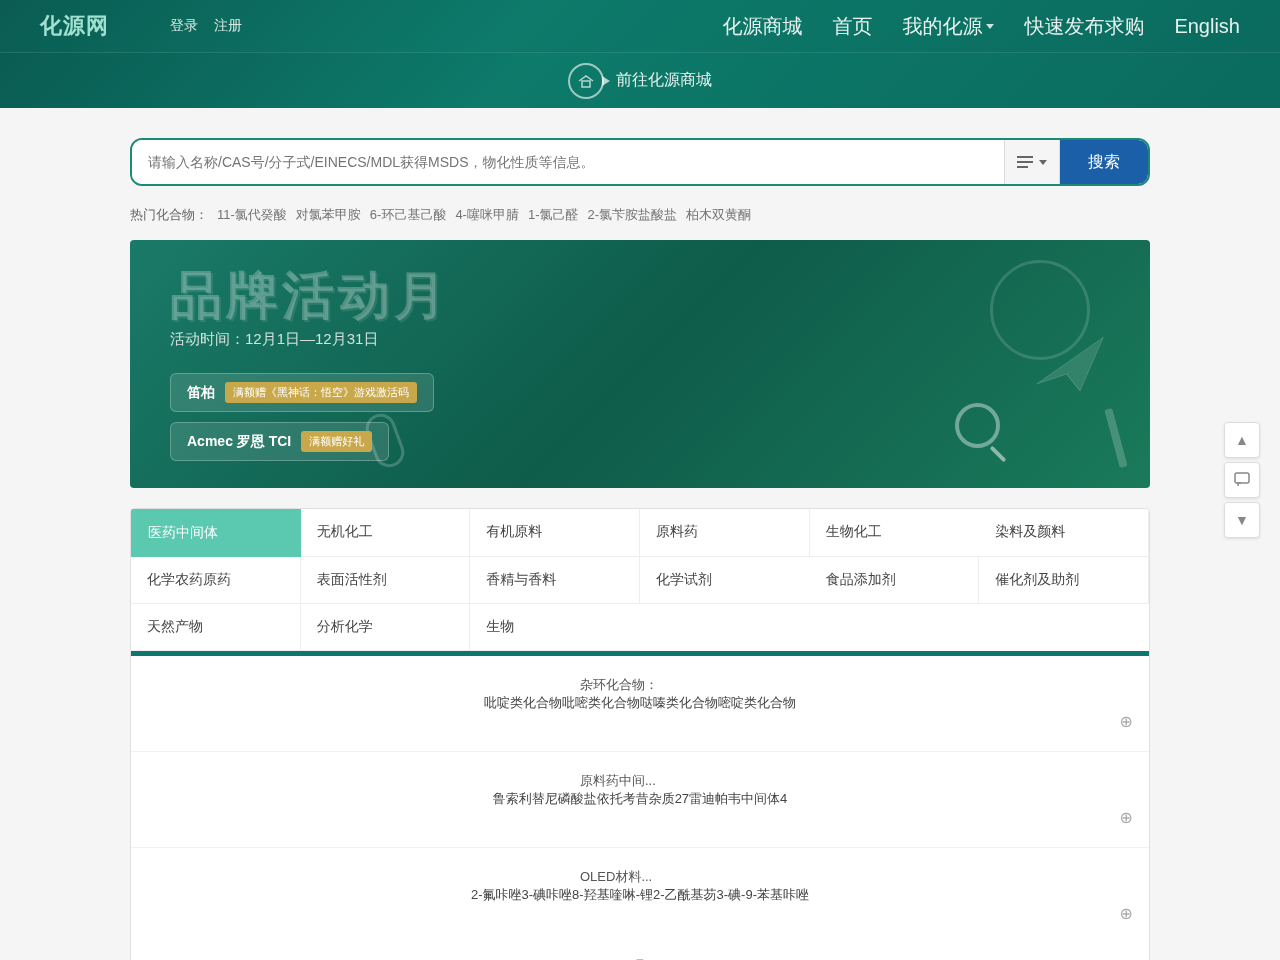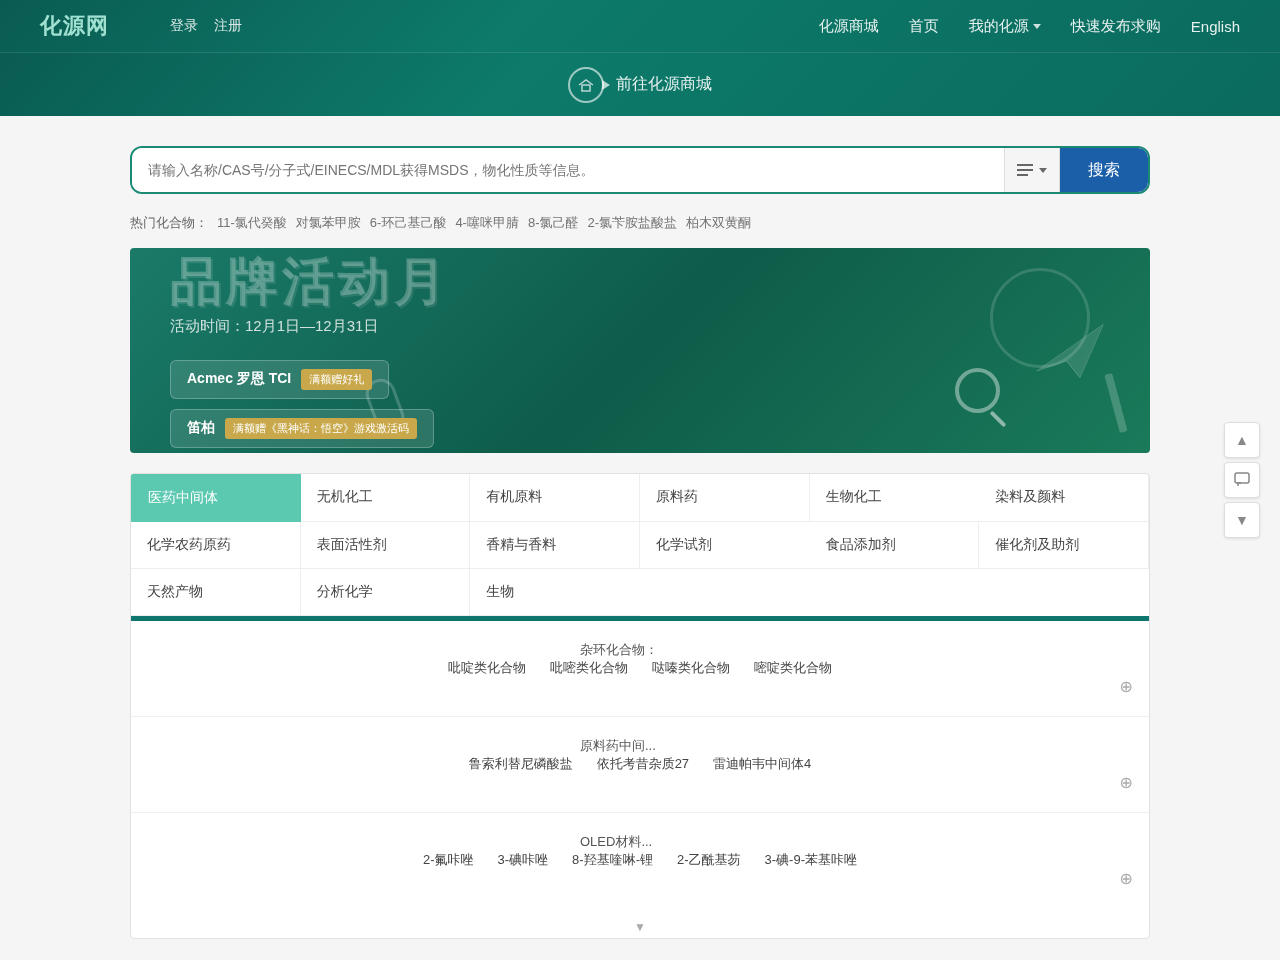--- a/index.html
+++ b/index.html
@@ -33,21 +33,21 @@
       color: rgba(255,255,255,0.85);
       text-decoration: none;
       cursor: pointer;
     }
     .header-nav {
       margin-left: auto;
       display: flex;
       align-items: center;
       gap: 30px;
       color: rgba(255,255,255,0.9);
-      font-size: 15px;
+      font-size: 20px;
     }
     .header-nav a {
       color: rgba(255,255,255,0.9);
       text-decoration: none;
       cursor: pointer;
     }
     .header-nav .my-huayuan {
       display: flex;
       align-items: center;
       gap: 4px;
@@ -59,21 +59,21 @@
       border-right: 4px solid transparent;
       border-top: 5px solid rgba(255,255,255,0.8);
     }
     .header-nav .english-link {
       color: rgba(255,255,255,0.9);
     }
 
     
     .sub-header {
       background: linear-gradient(135deg, #0a5c52 0%, #0d7a6a 40%, #0a6b5e 100%);
-      height: 64px;
+      height: 56px;
       display: flex;
       align-items: center;
       justify-content: center;
       border-top: 1px solid rgba(255,255,255,0.1);
     }
     .sub-header-content {
       display: flex;
       align-items: center;
       gap: 12px;
       color: rgba(255,255,255,0.9);
@@ -184,21 +184,21 @@
     .hot-label { color: #666; }
     .hot-item {
       color: #737373;
       cursor: pointer;
       text-decoration: none;
     }
 
     
     .banner {
       width: 100%;
-      height: 205px;
+      height: 248px;
       background: linear-gradient(135deg, #1a7a68 0%, #0e5c4a 50%, #1a7a5a 100%);
       border-radius: 4px;
       margin-bottom: 20px;
       position: relative;
       overflow: hidden;
       display: flex;
       align-items: center;
       padding: 30px 40px;
     }
     .banner-left {
@@ -368,21 +368,20 @@
     }
     .sub-category-row:last-child { border-bottom: none; }
     .sub-cat-label {
       width: 120px;
       color: #555;
       font-size: 13px;
       flex-shrink: 0;
     }
     .sub-cat-items {
       display: flex;
-      gap: 24px;
       flex-wrap: wrap;
       flex: 1;
       text-align: right;
     }
     .sub-cat-item {
       color: #444;
       font-size: 13px;
       cursor: pointer;
       text-decoration: none;
     }
@@ -489,44 +488,44 @@
     </div>
   </div>
 
   
   <div class="hot-chemicals">
     <span class="hot-label">热门化合物：</span>
     <a class="hot-item">11-氯代癸酸</a>
     <a class="hot-item">对氯苯甲胺</a>
     <a class="hot-item">6-环己基己酸</a>
     <a class="hot-item">4-噻咪甲腈</a>
-    <a class="hot-item">8-氯己醛</a>
+    <a class="hot-item">1-氯己醛</a>
     <a class="hot-item">2-氯苄胺盐酸盐</a>
     <a class="hot-item">柏木双黄酮</a>
   </div>
 
   <br>
 
   
   <div class="banner">
     <div class="banner-pill-decor"></div>
     <div class="banner-circle-decor"></div>
     <div class="banner-pencil-decor"></div>
 
     <div class="banner-left">
       <div class="banner-title">品牌活动月</div>
       <div class="banner-subtitle">活动时间：12月1日—12月31日</div>
       <div class="banner-cards">
         <div class="banner-card">
+          <span class="banner-card-brand">笛柏</span>
+          <span class="banner-card-tag">满额赠《黑神话：悟空》游戏激活码</span>
+        </div>
+        <div class="banner-card">
           <span class="banner-card-brand">Acmec 罗恩 TCI</span>
           <span class="banner-card-tag">满额赠好礼</span>
-        </div>
-        <div class="banner-card">
-          <span class="banner-card-brand">笛柏</span>
-          <span class="banner-card-tag">满额赠《黑神话：悟空》游戏激活码</span>
         </div>
       </div>
     </div>
 
     <div class="banner-right">
 
       <svg width="120" height="100" viewBox="0 0 120 100" class="paper-plane">
         <polygon points="10,80 110,10 75,90 55,65" fill="rgba(255,255,255,0.3)" stroke="rgba(255,255,255,0.4)" stroke-width="1.5"></polygon>
         <line x1="55" y1="65" x2="75" y2="90" stroke="rgba(255,255,255,0.3)" stroke-width="1.5"></line>
         <line x1="55" y1="65" x2="65" y2="60" stroke="rgba(255,255,255,0.2)" stroke-width="1"></line>

